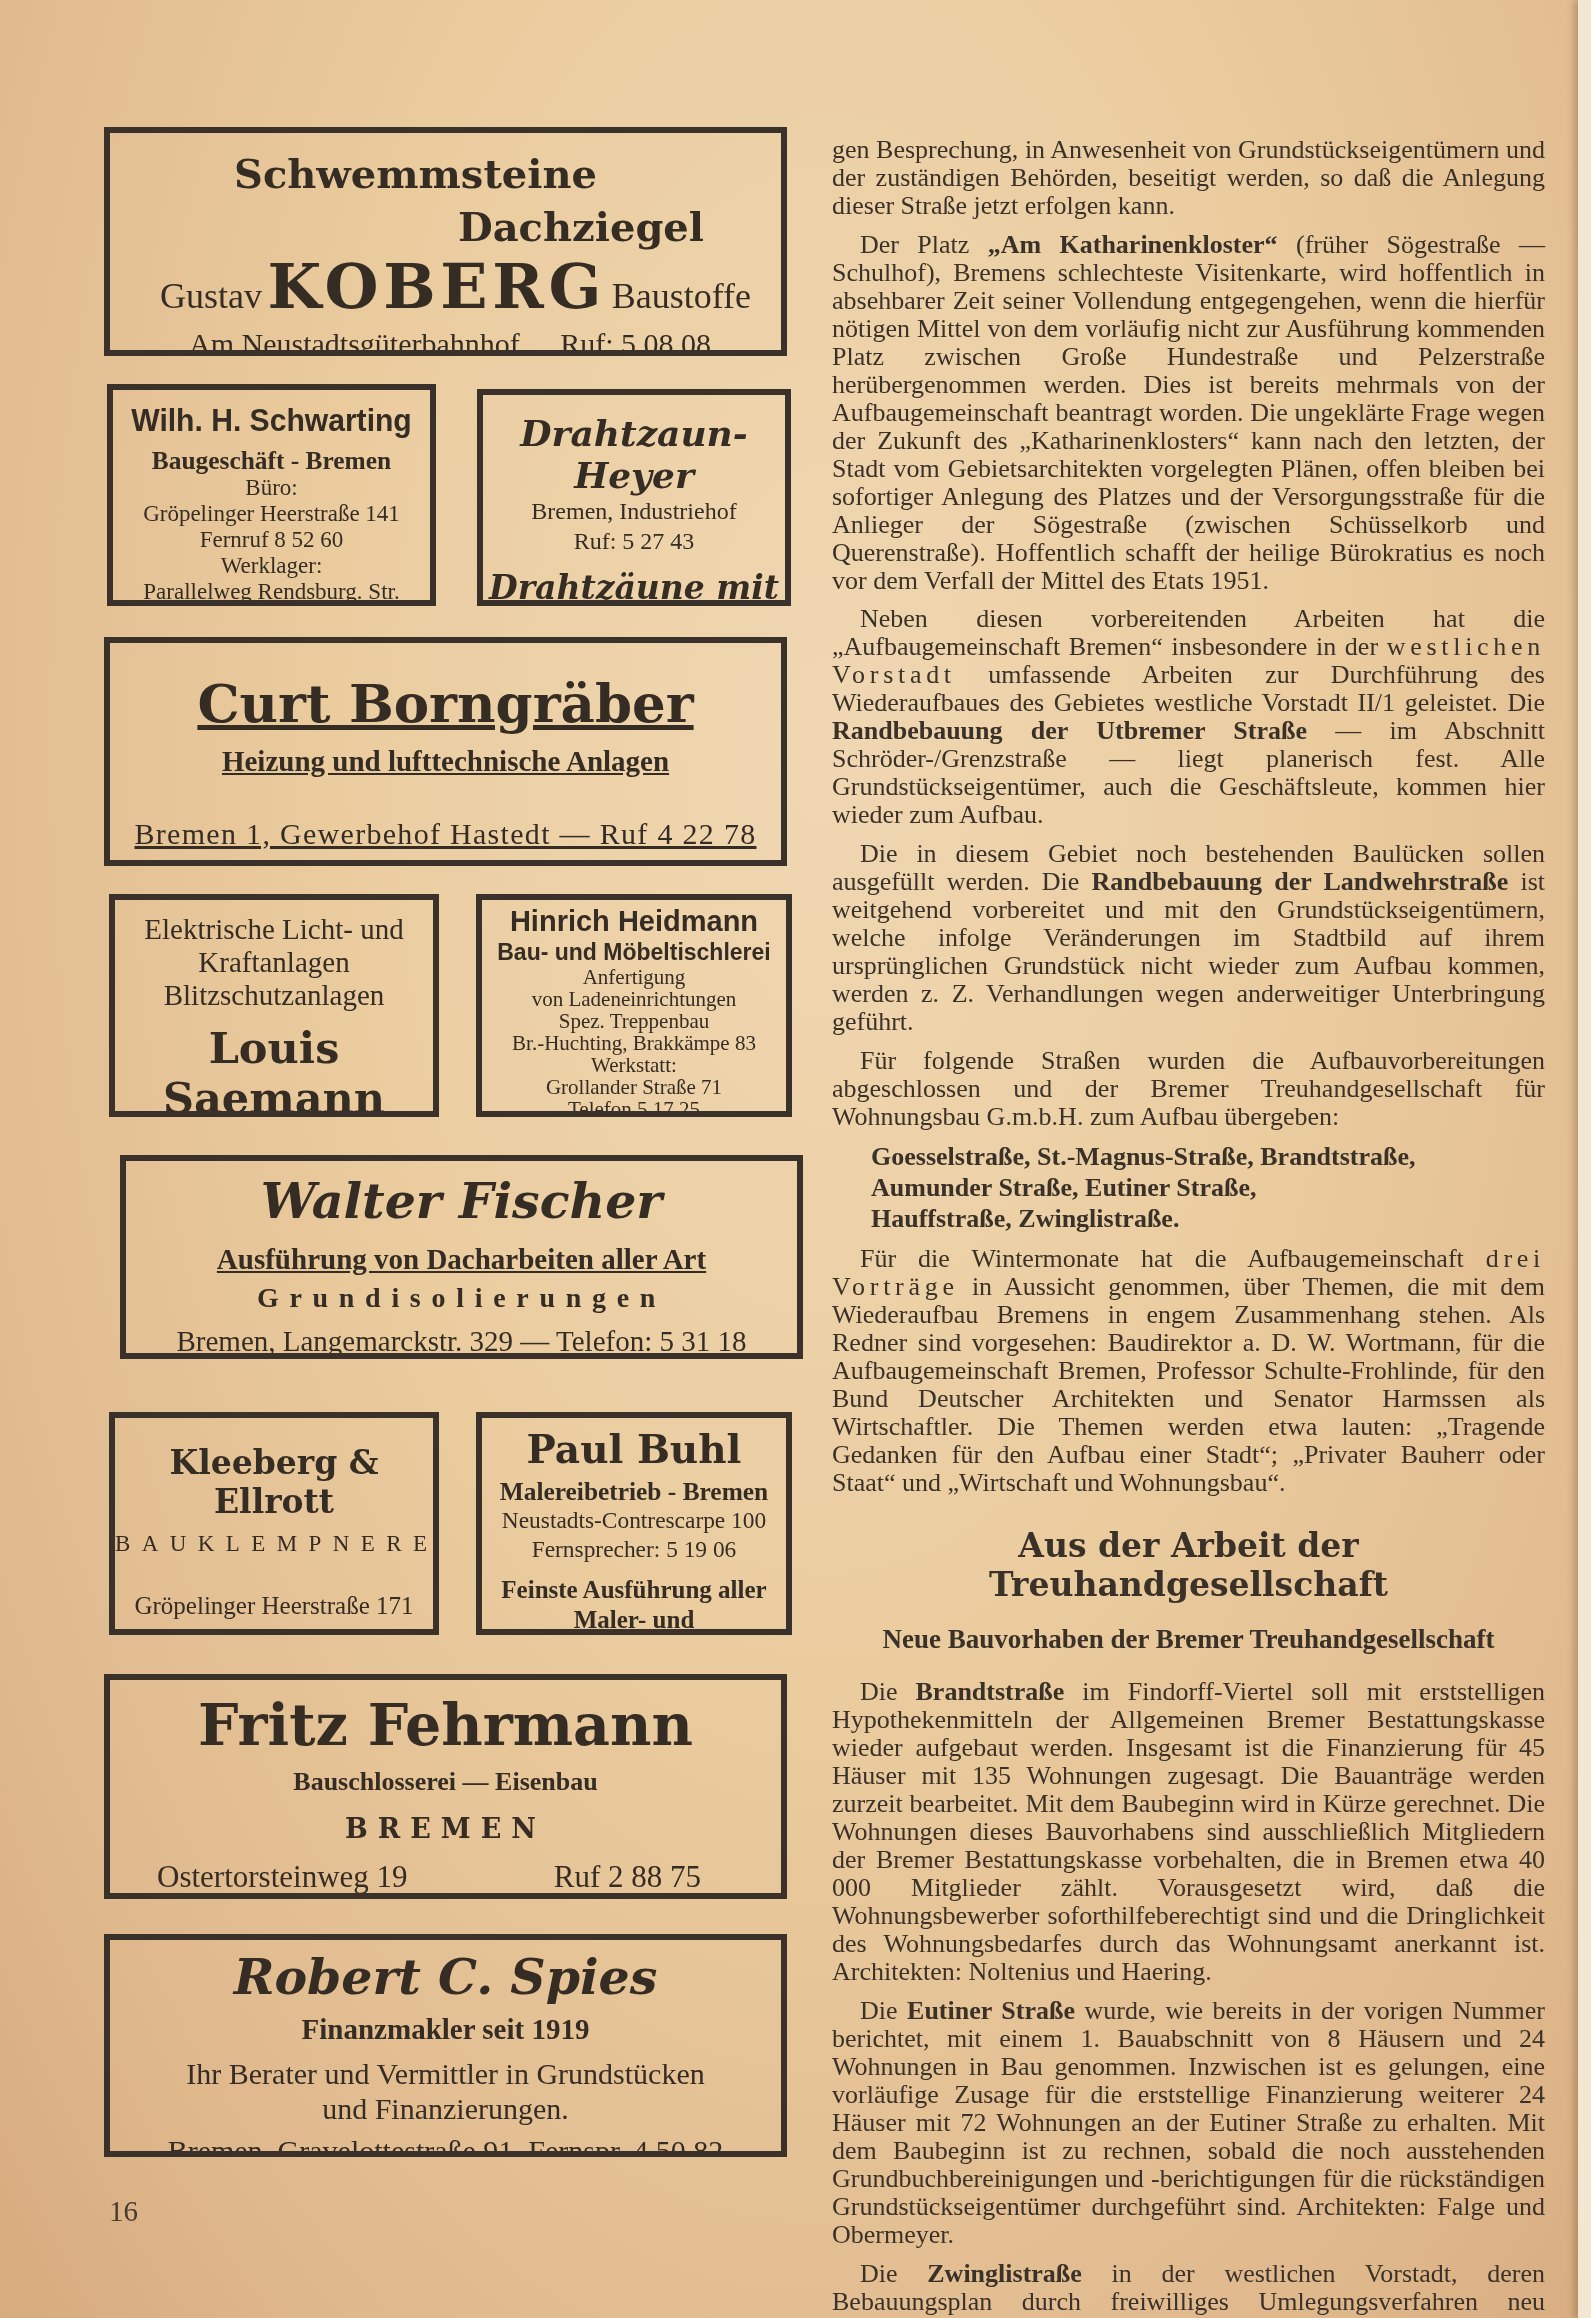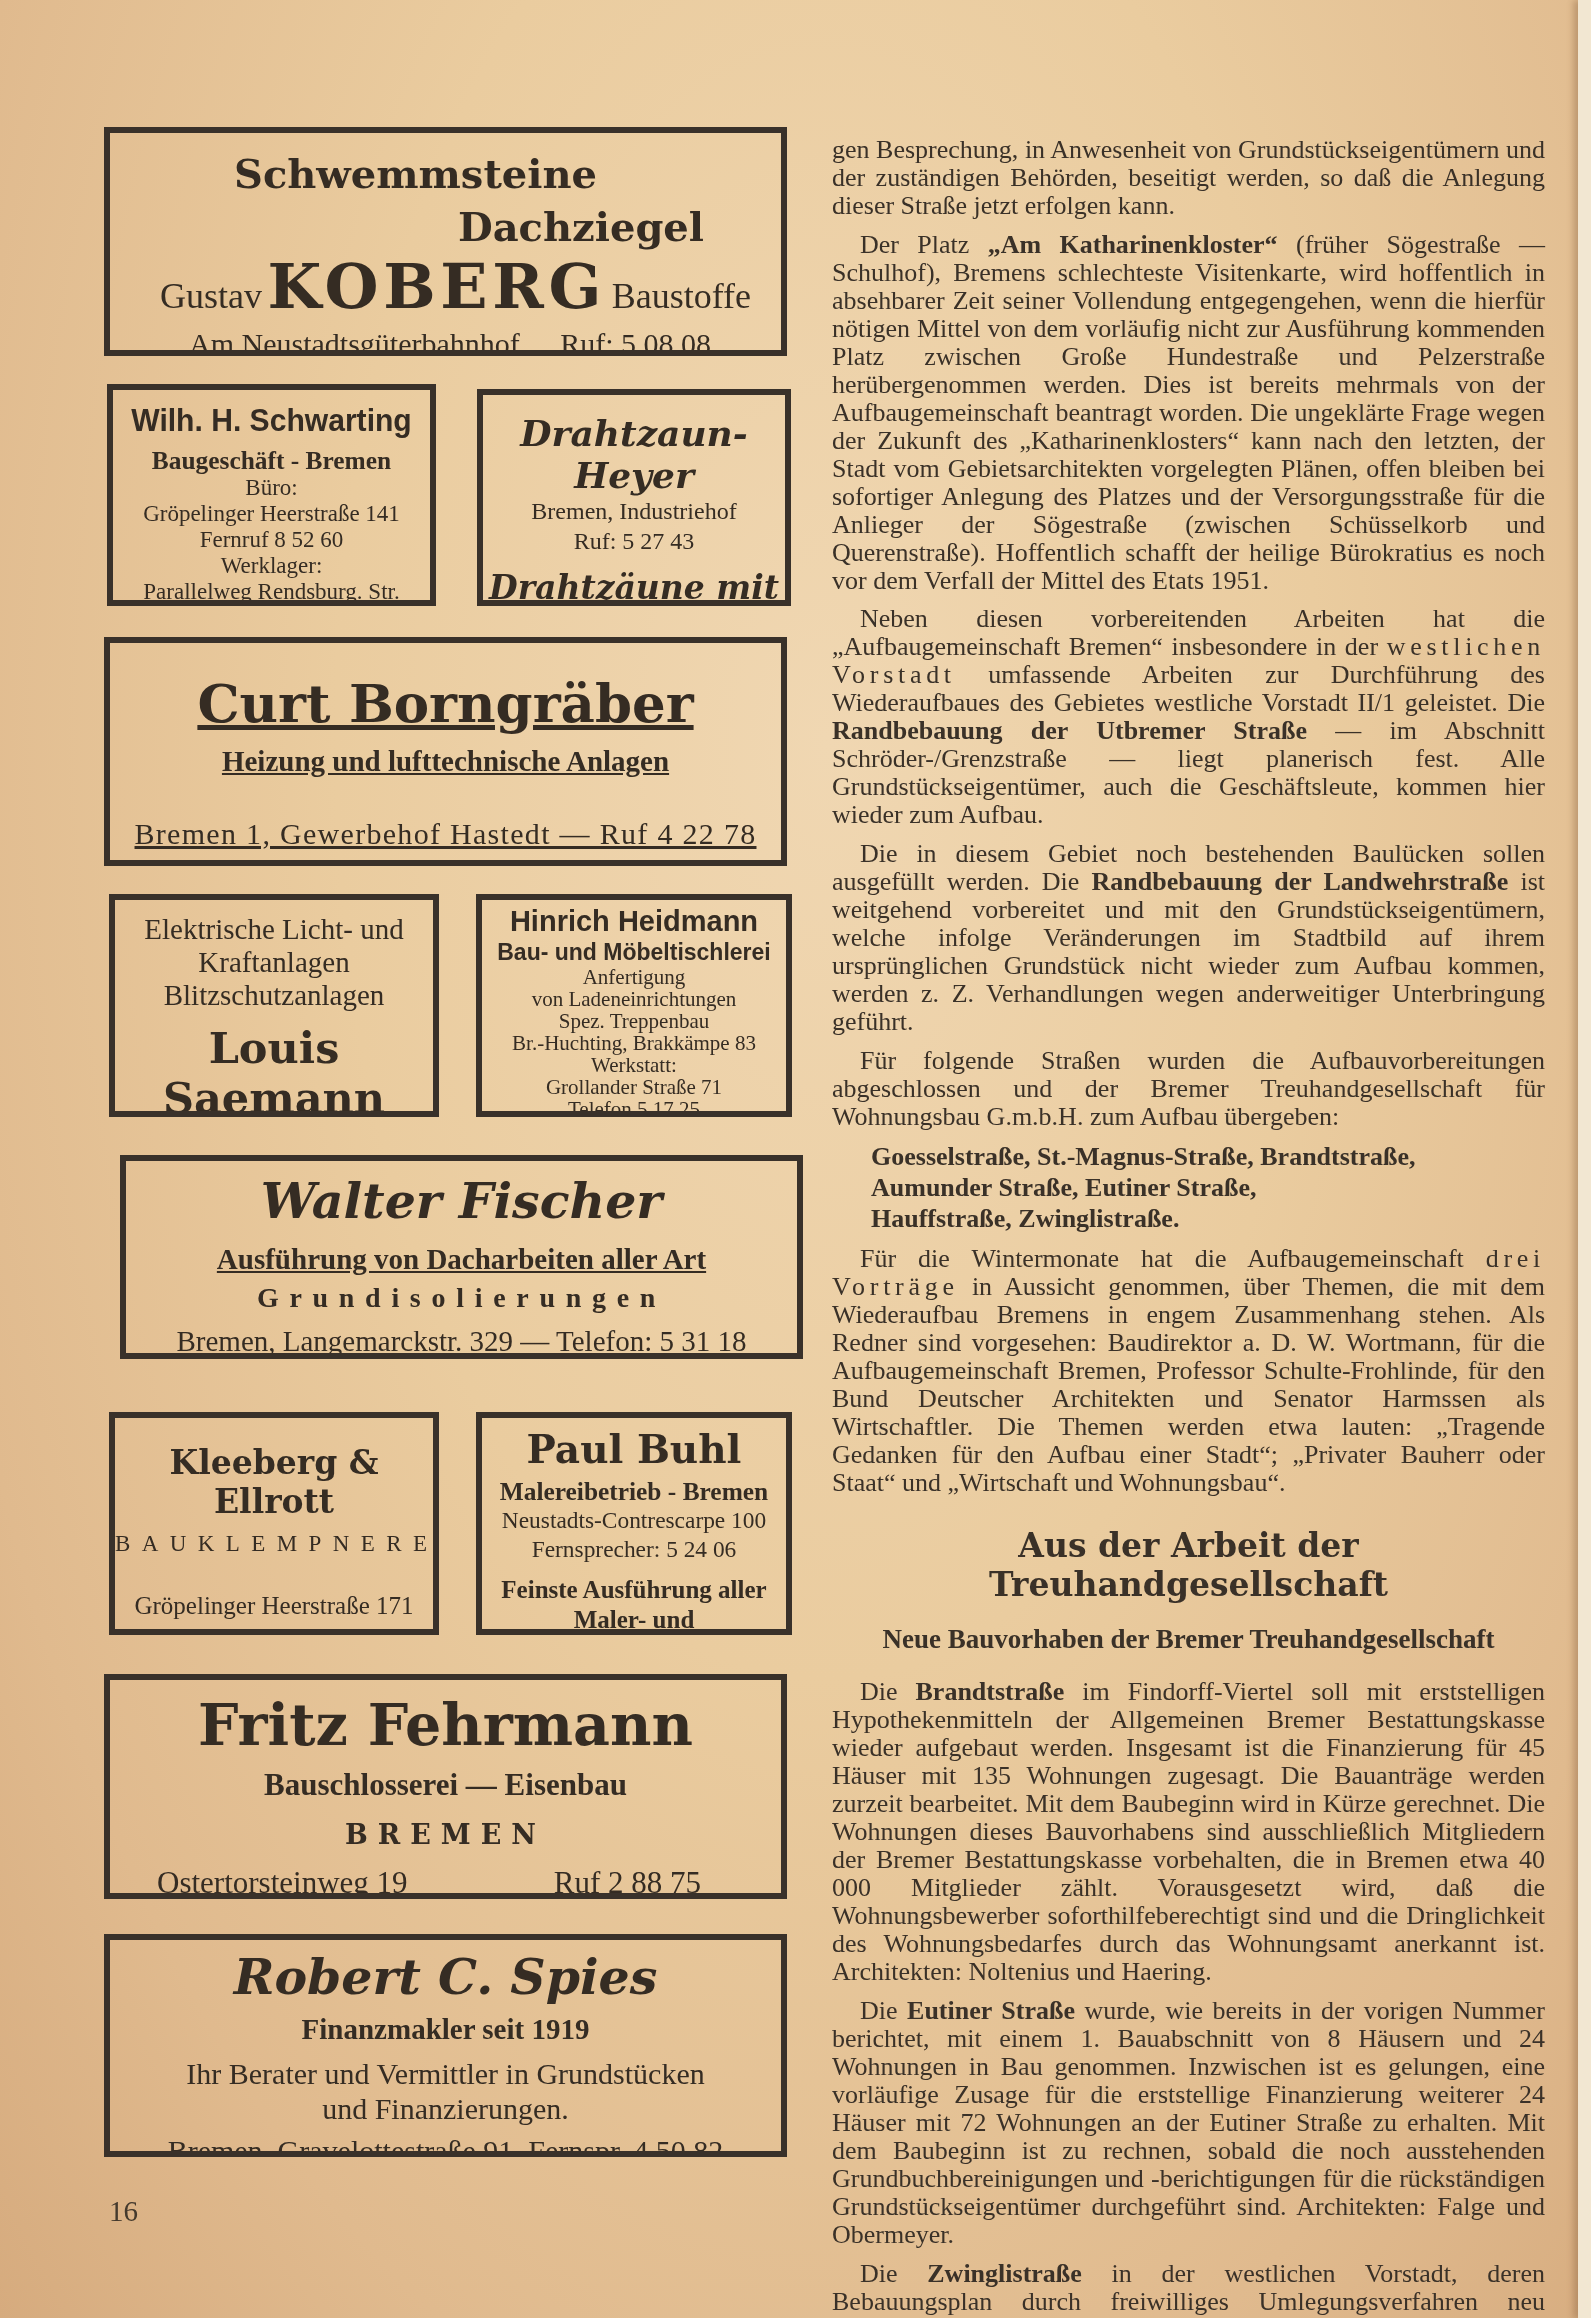--- a/index.html
+++ b/index.html
@@ -86,21 +86,21 @@
   #ad-buhl{padding-top:8px;}
   .bu-title{font-size:39px;}
   .bu-sub{font-size:25.4px;font-weight:bold;margin-top:5.3px;}
   .bu-line{font-size:23.4px;line-height:29px;}
   .bu-tag{font-size:25px;font-weight:bold;line-height:30px;}
   .bu-tag.first{margin-top:10.7px;}
 
   
   #ad-fehrmann{padding-top:11px;}
   .fe-title{font-size:57px;}
-  .fe-sub{font-size:31px;font-weight:bold;margin-top:9.4px;}
+  .fe-sub{font-size:26px;font-weight:bold;margin-top:9.4px;}
   .fe-city{font-size:27px;letter-spacing:10px;margin-top:16px;}
   .fe-row{display:flex;justify-content:space-between;font-size:31px;
           padding:0 80px 0 47px;margin-top:14.7px;}
 
   
   #ad-spies{padding-top:8px;}
   .sp-title{font-size:49px;}
   .sp-sub{font-size:29px;font-weight:bold;margin-top:6.7px;}
   .sp-l1{font-size:30px;margin-top:10.7px;line-height:35px;}
   .sp-l2{font-size:30px;line-height:35px;}
@@ -197,21 +197,21 @@
     <div class="kl-title slab">Kleeberg &amp; Ellrott</div>
     <div class="kl-sub">BAUKLEMPNEREI</div>
     <div class="kl-addr">Gröpelinger Heerstraße 171</div>
     <div class="kl-tel">Telefon: 8 49 62</div>
   </section>
 
   <section class="ad" id="ad-buhl">
     <div class="bu-title slab">Paul Buhl</div>
     <div class="bu-sub">Malereibetrieb - Bremen</div>
     <div class="bu-line">Neustadts-Contrescarpe 100</div>
-    <div class="bu-line">Fernsprecher: 5 24 06</div>
+    <div class="bu-line">Fernsprecher: 5 19 06</div>
     <div class="bu-tag first">Feinste Ausführung aller</div>
     <div class="bu-tag">Maler- und Anstricharbeiten</div>
   </section>
 
   <section class="ad" id="ad-fehrmann">
     <div class="fe-title slab">Fritz Fehrmann</div>
     <div class="fe-sub">Bauschlosserei — Eisenbau</div>
     <div class="fe-city slab">BREMEN</div>
     <div class="fe-row">
       <span>Ostertorsteinweg 19</span>

